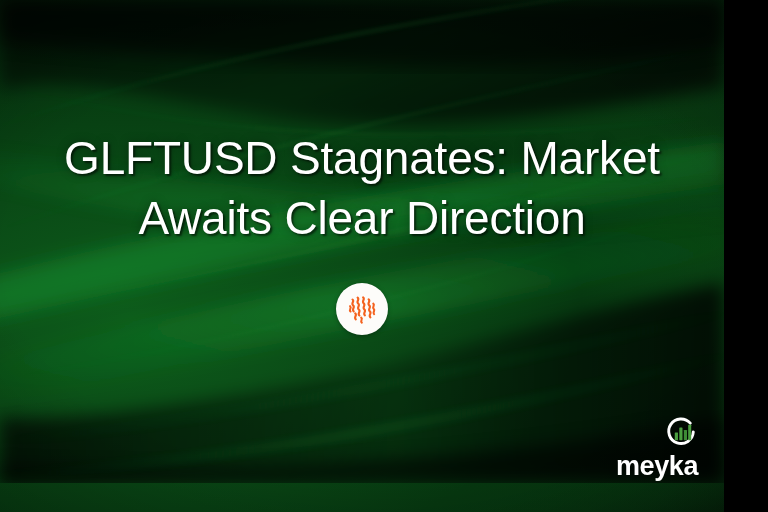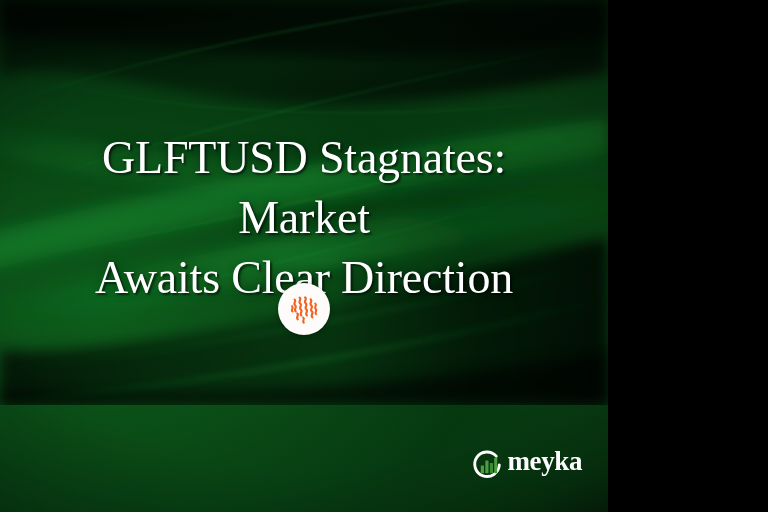--- a/index.html
+++ b/index.html
@@ -2,24 +2,24 @@
 <html><head>
 <meta charset="utf-8">
 <style>
   html, body {
     margin: 0;
     padding: 0;
     background: #000;
   }
   #canvas {
     position: relative;
-    width: 608px;
+    width: 724px;
     height: 512px;
     overflow: hidden;
-    font-family: Liberation Serif, serif;
+    font-family: Liberation Sans, sans-serif;
     background: #031006;
   }
 
   
   .bg-layer {
     position: absolute;
     inset: 0;
     pointer-events: none;
   }
   .bg-base {
@@ -69,22 +69,23 @@
     justify-content: center;
     overflow: hidden;
   }
 
   
   .brand {
     position: absolute;
     right: 26px;
     bottom: 30px;
     display: flex;
-    align-items: flex-start;
+    align-items: flex-end;
     gap: 4px;
+    flex-direction: column;
   }
   .brand-mark {
     width: 34px;
     height: 34px;
     flex: 0 0 34px;
     display: block;
   }
   .brand-word {
     color: #ffffff;
     font-size: 27px;

